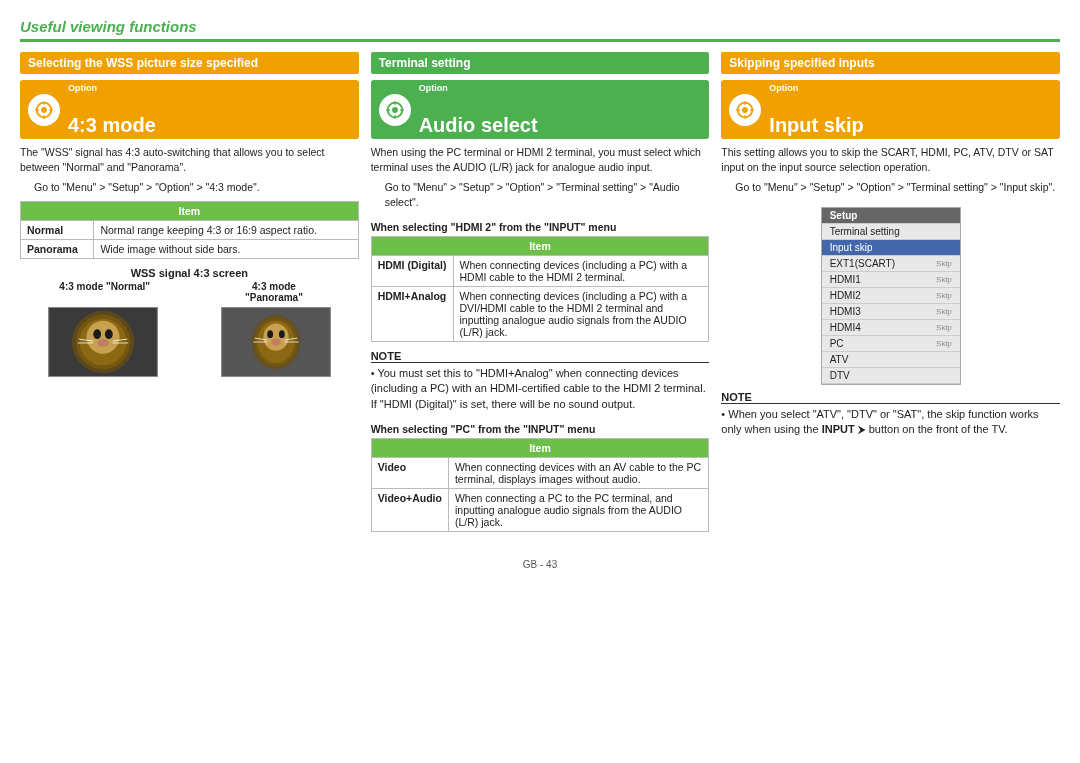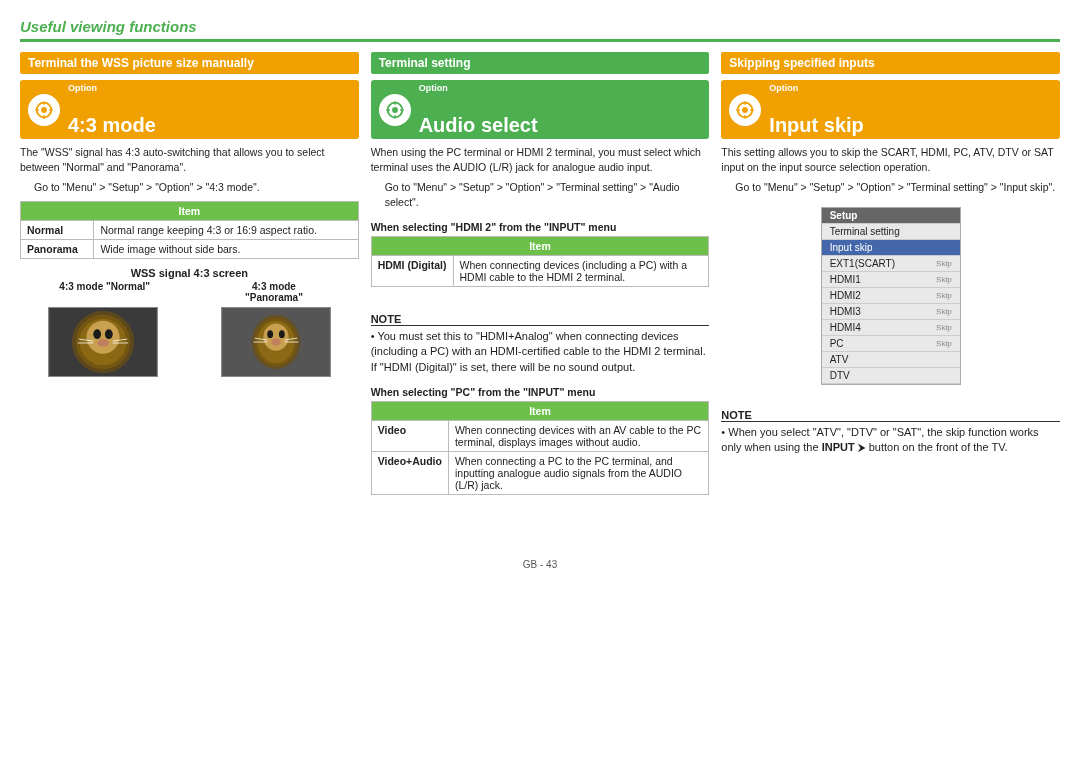--- a/index.html
+++ b/index.html
@@ -156,21 +156,21 @@
       height: 70px;
       background: #555;
       display: flex;
       align-items: center;
       justify-content: center;
       overflow: hidden;
       border: 1px solid #888;
     }
     
     .note-box {
-      margin-top: 18px;
+      margin-top: 0;
       margin-bottom: 6px;
     }
     .note-title {
       font-weight: bold;
       font-size: 11px;
       border-bottom: 1px solid #333;
       margin-bottom: 3px;
     }
     .note-text {
       font-size: 11px;
@@ -229,21 +229,21 @@
 
 <div class="page">
 
   <div class="page-header">
     <span class="page-title">Useful viewing functions</span>
   </div>
 
   <div class="columns">
 
     <div class="col">
-      <div class="section-header" style="background:#f0a000;">Terminal the WSS picture size manually</div>
+      <div class="section-header" style="background:#f0a000;">Selecting the WSS picture size specified</div>
 
       <div class="option-badge-row">
         <div class="option-icon">
           <svg viewBox="0 0 30 30">
             <circle cx="15" cy="15" r="10" fill="none" stroke="#f0a000" stroke-width="2.5"></circle>
             <circle cx="15" cy="15" r="4" fill="#f0a000"></circle>
             <line x1="15" y1="3" x2="15" y2="8" stroke="#f0a000" stroke-width="2"></line>
             <line x1="15" y1="22" x2="15" y2="27" stroke="#f0a000" stroke-width="2"></line>
             <line x1="3" y1="15" x2="8" y2="15" stroke="#f0a000" stroke-width="2"></line>
             <line x1="22" y1="15" x2="27" y2="15" stroke="#f0a000" stroke-width="2"></line>
@@ -350,20 +350,24 @@
         <thead>
           <tr>
               <th colspan="2">Item</th>
             </tr>
         </thead>
         <tbody>
           <tr>
             <td class="row-label" style="white-space:nowrap;font-weight:bold;">HDMI (Digital)</td>
             <td>When connecting devices (including a PC) with a HDMI cable to the HDMI 2 terminal.</td>
           </tr>
+          <tr>
+            <td class="row-label" style="white-space:nowrap;font-weight:bold;">HDMI+Analog</td>
+            <td>When connecting devices (including a PC) with a DVI/HDMI cable to the HDMI 2 terminal and inputting analogue audio signals from the AUDIO (L/R) jack.</td>
+          </tr>
         </tbody>
       </table>
 
       <div class="note-box">
         <div class="note-title">NOTE</div>
         <p class="note-text">• You must set this to "HDMI+Analog" when connecting devices (including a PC) with an HDMI-certified cable to the HDMI 2 terminal. If "HDMI (Digital)" is set, there will be no sound output.</p>
       </div>
 
       <div class="sub-heading">When selecting "PC" from the "INPUT" menu</div>
       <table class="data-table">

